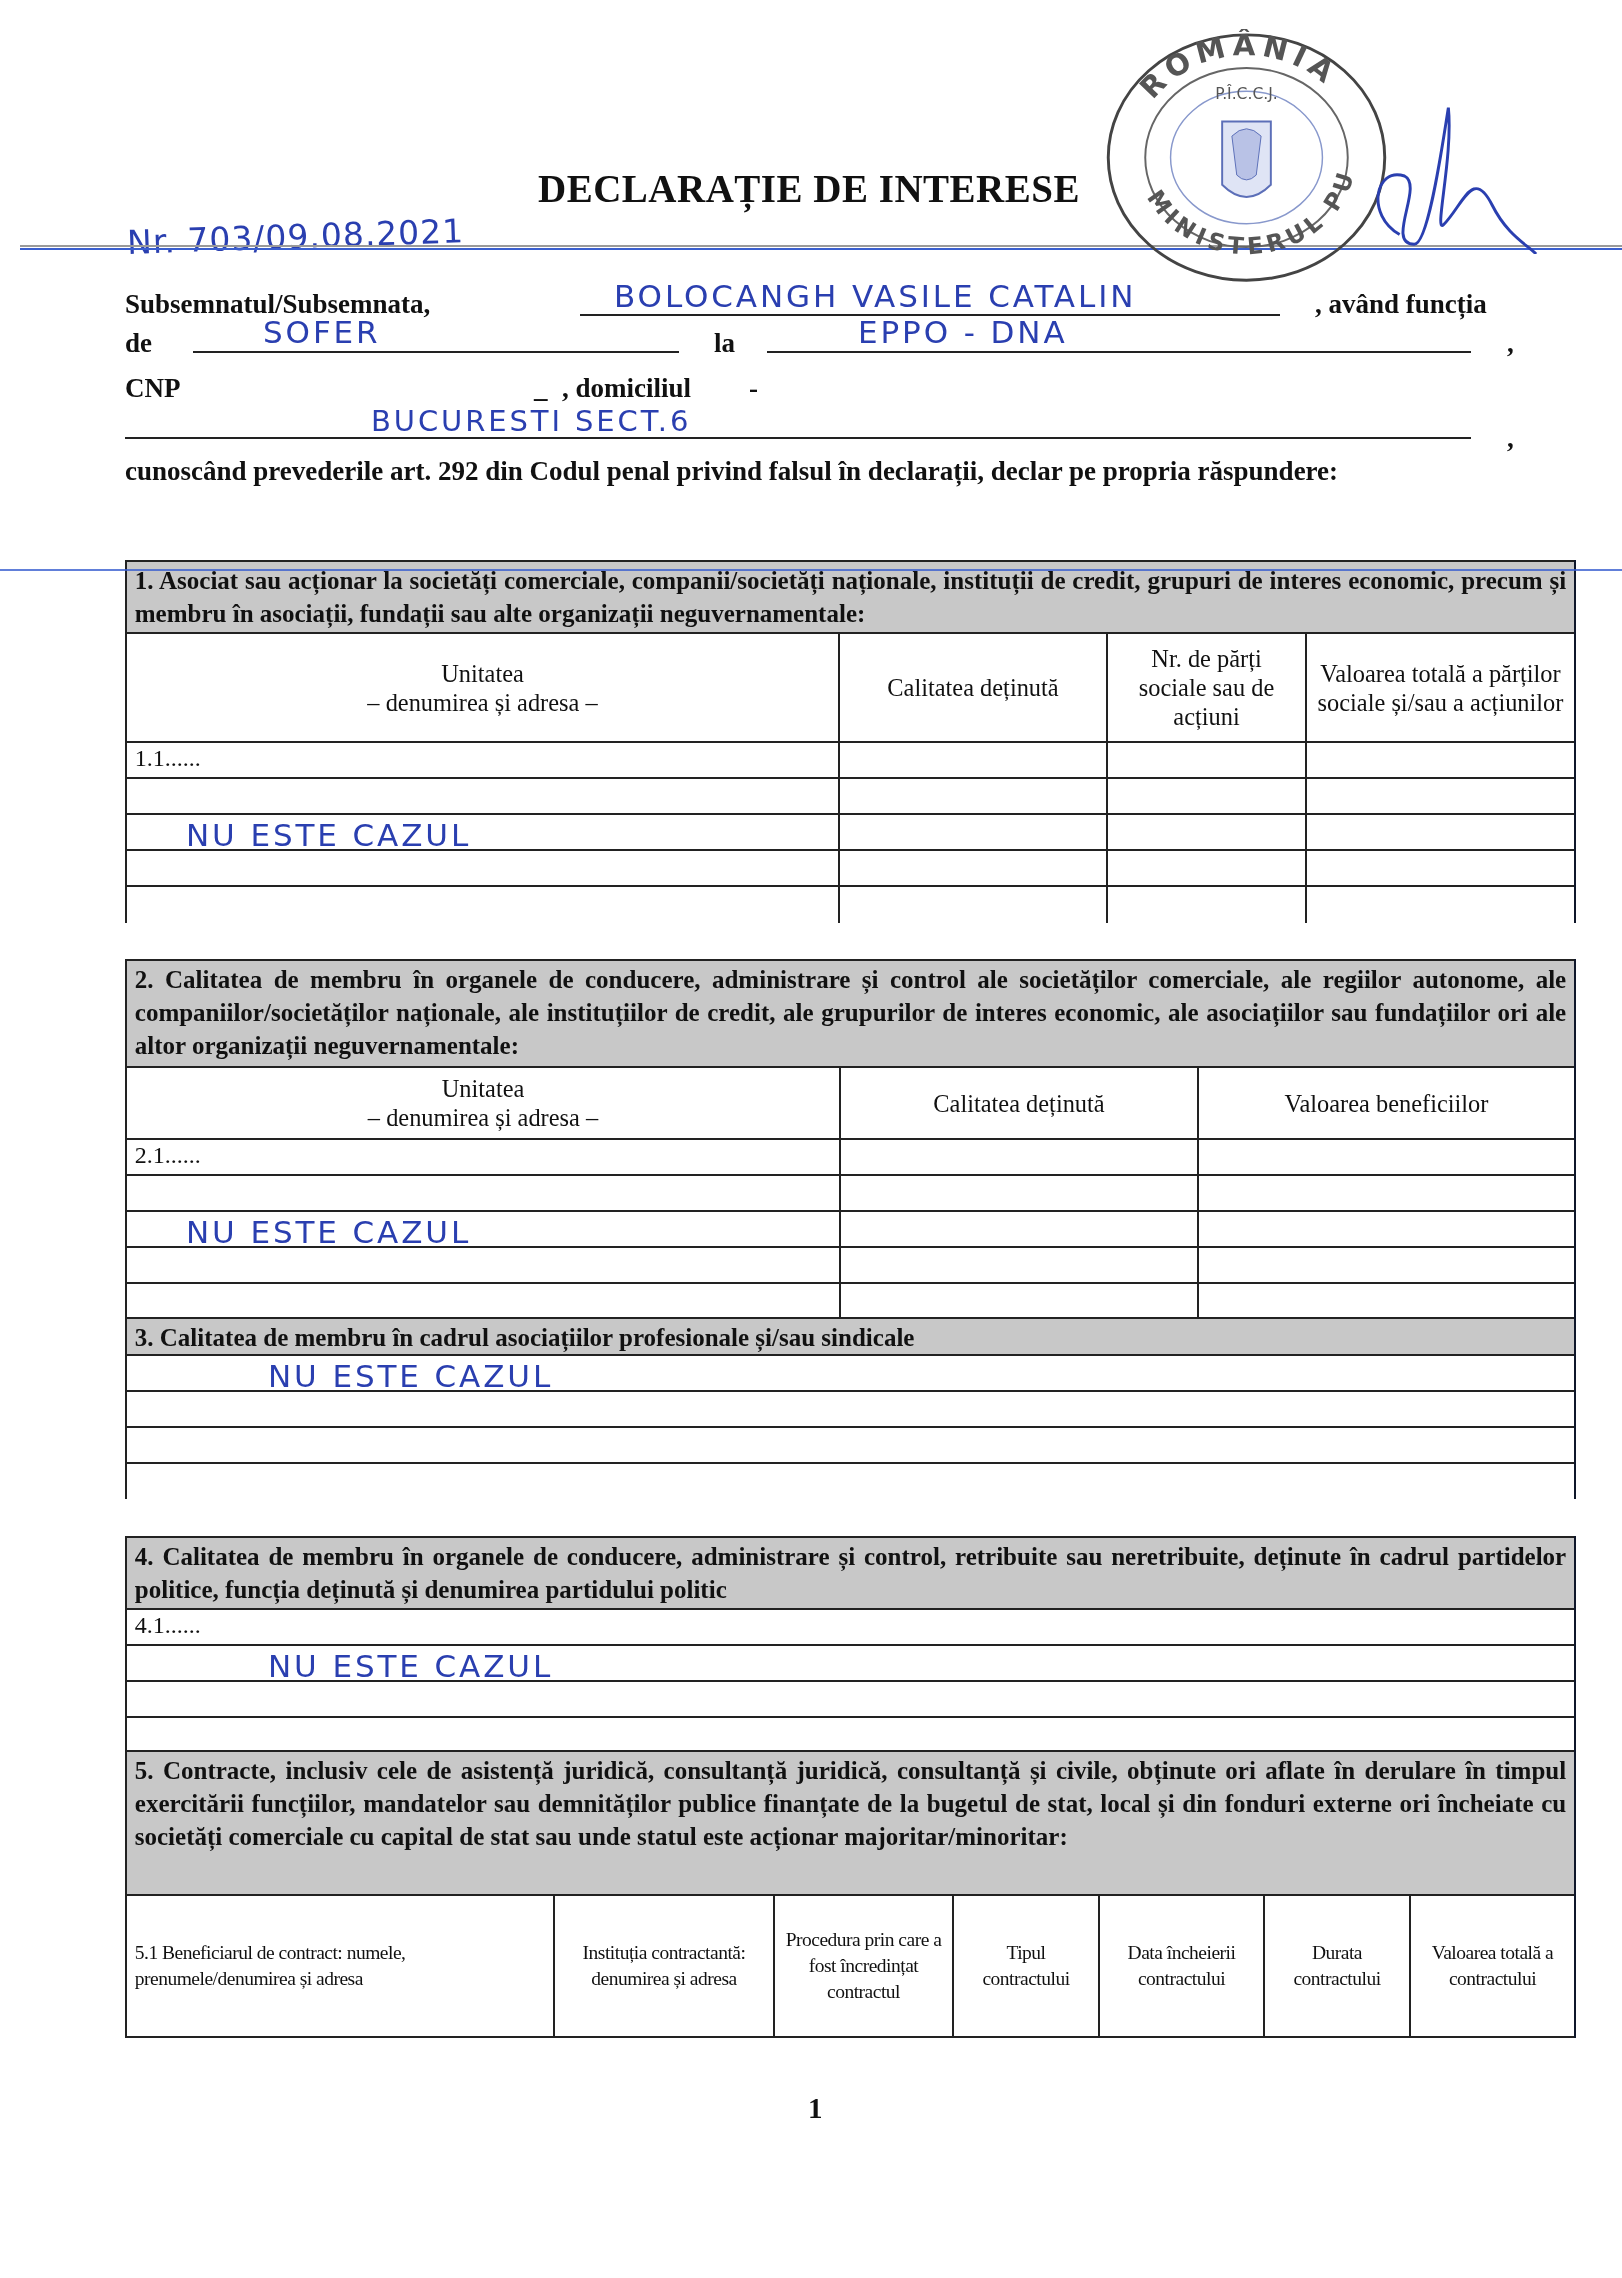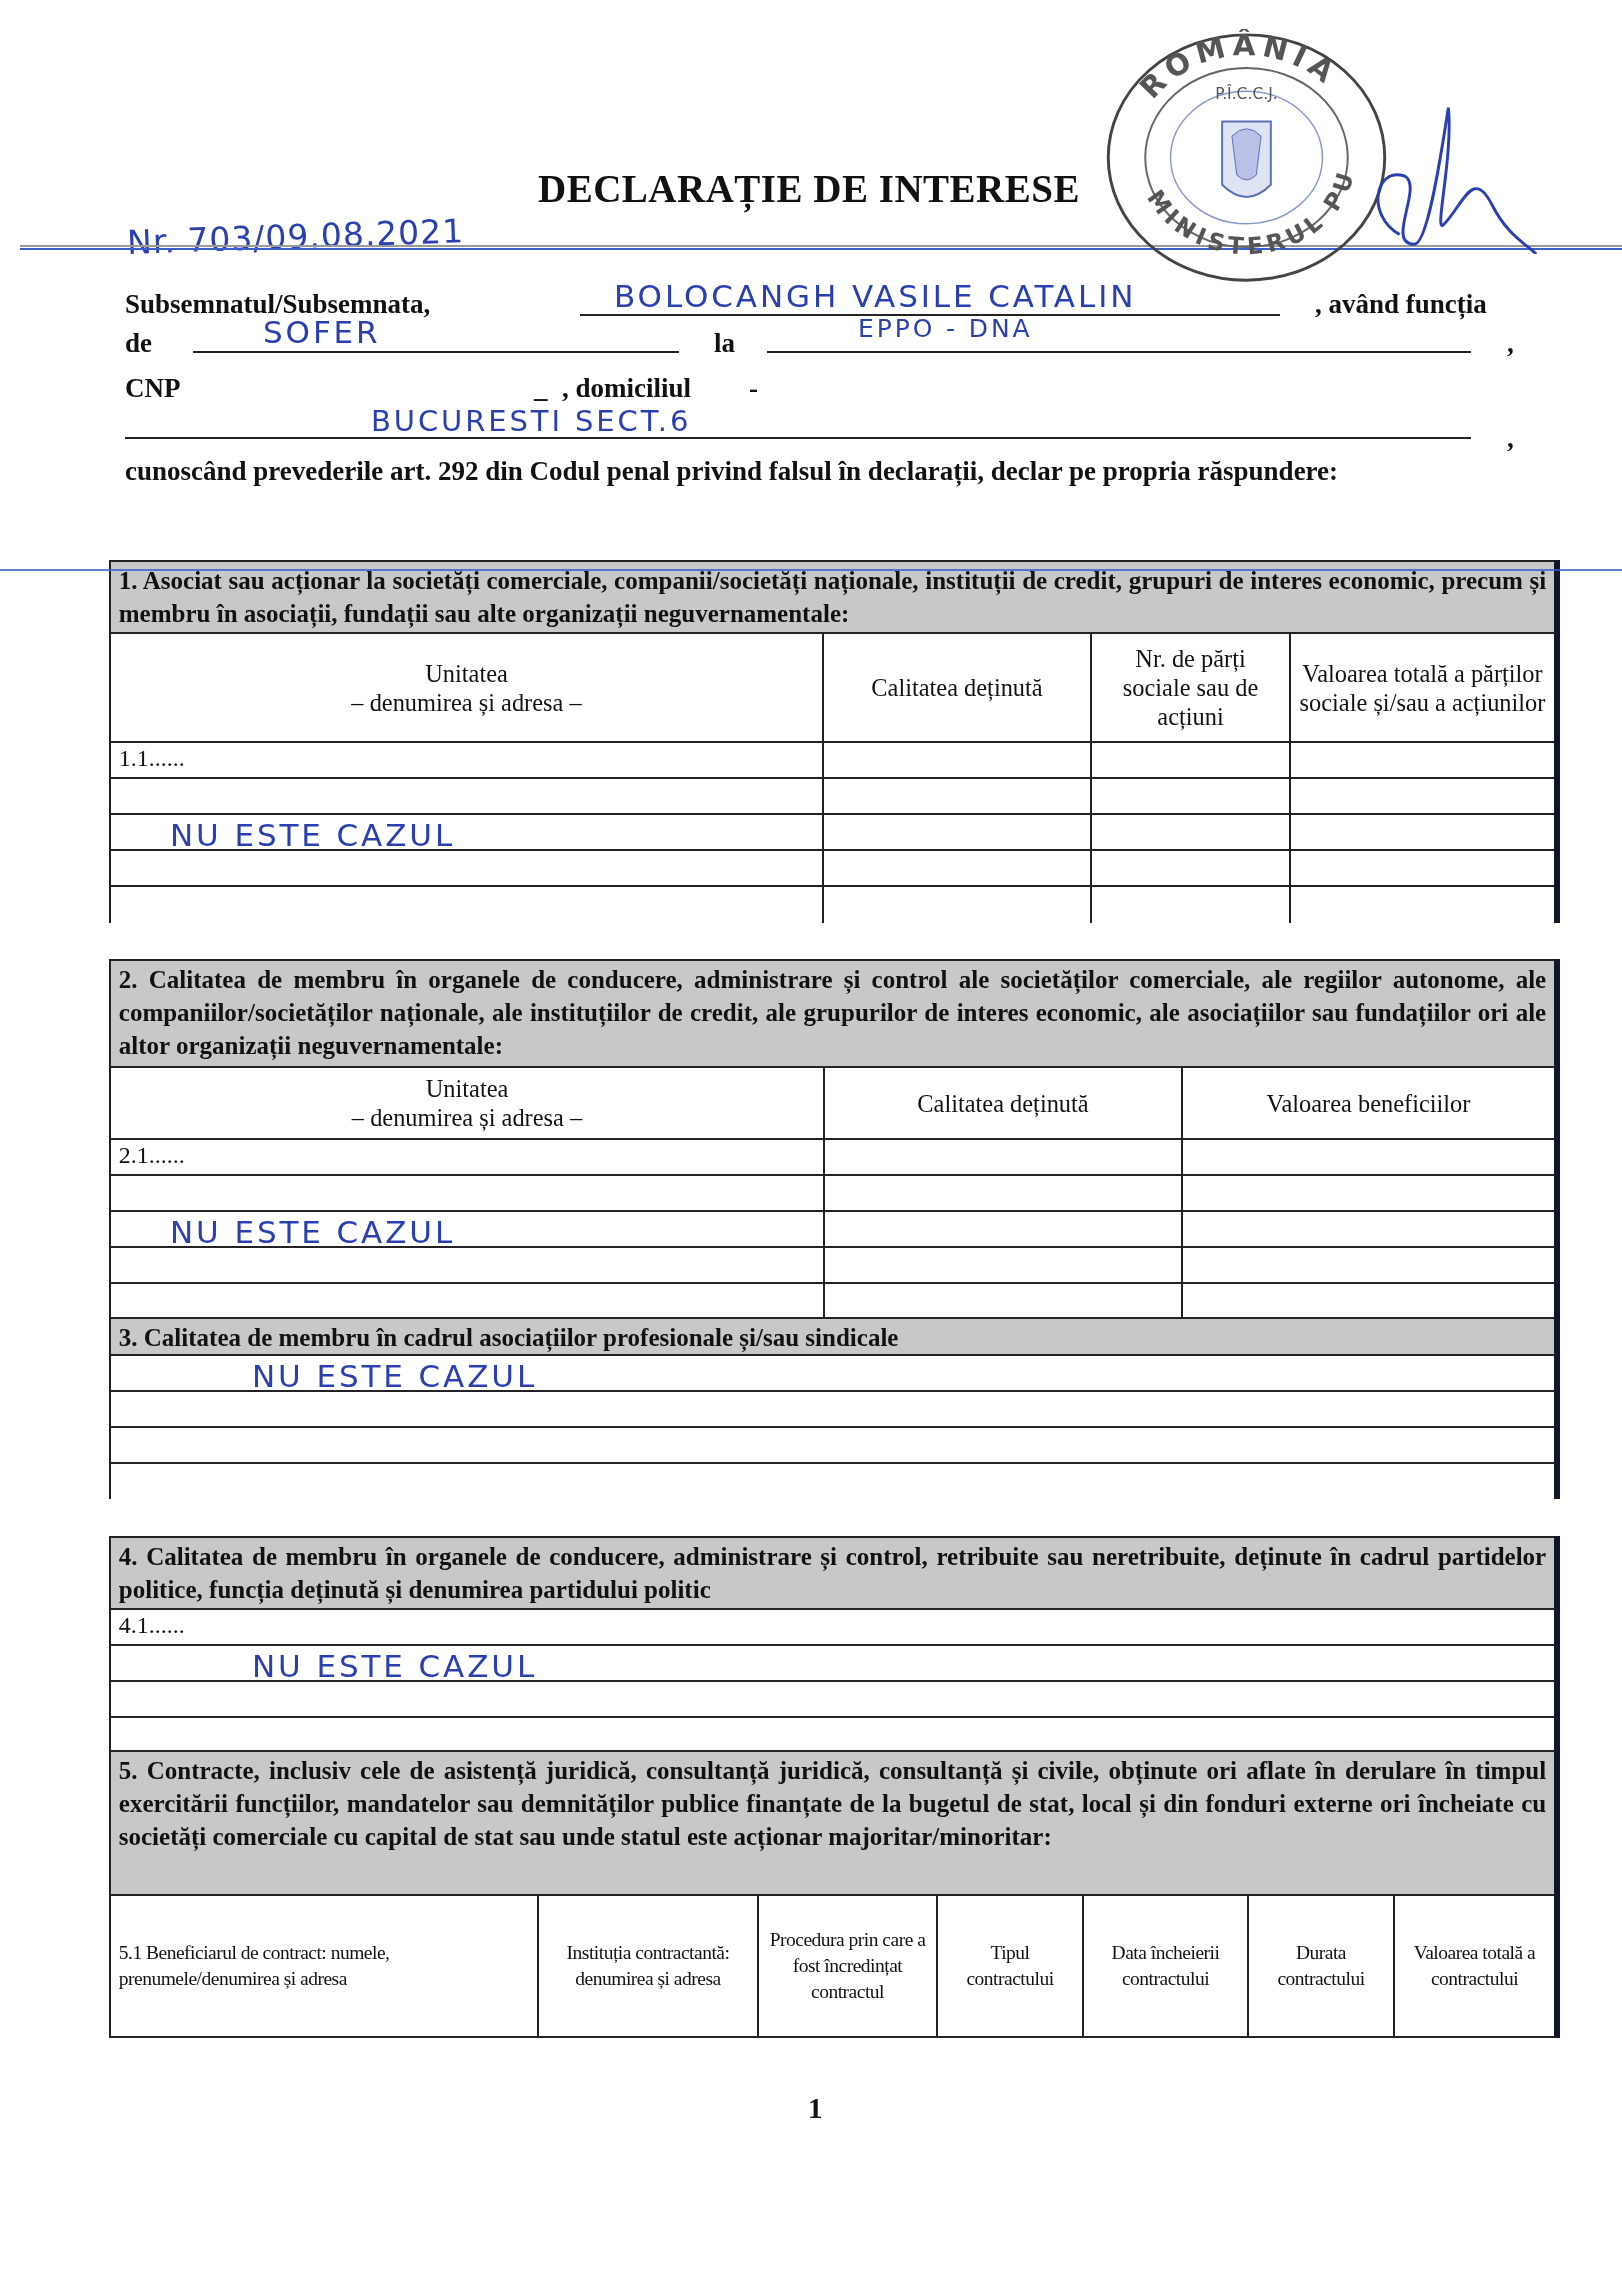--- a/index.html
+++ b/index.html
@@ -7,21 +7,21 @@
          font-family:"Liberation Serif","DejaVu Serif",serif; color:#111; }
   .abs { position:absolute; }
   .hw { font-family:"DejaVu Sans", sans-serif; color:#2a3fb0; font-weight:normal; letter-spacing:2.9px; }
   .title { left:538px; top:166px; font-size:39px; font-weight:bold; letter-spacing:0.5px; }
   .rule-blue { height:2px; background:#3a5fcf; }
   .rule-gray { height:2px; background:#9a9a9a; }
   .lbl { font-size:27px; font-weight:bold; }
   .uline { border-bottom:2.9px solid #222; height:0; }
   .para { font-size:27px; font-weight:bold; line-height:35px; text-align:justify; }
   
-  .tbl { position:absolute; left:109px; width:1451px; border-left:2px solid #222; border-right:6px solid #0f172a; box-sizing:border-box; }
+  .tbl { position:absolute; left:125px; width:1451px; border-left:2px solid #222; border-right:2px solid #0f172a; box-sizing:border-box; }
   .sec-hdr { background:#c8c8c8; font-weight:bold; font-size:25px; line-height:33px; padding:2px 7.8px; border-top:2.9px solid #222; border-bottom:2.9px solid #222; text-align:justify; box-sizing:border-box; }
   .row { display:flex; border-bottom:2px solid #222; box-sizing:border-box; }
   .cell { border-right:2px solid #222; box-sizing:border-box; font-size:24.4px; padding:2px 7.8px; position:relative; }
   .cell:last-child { border-right:none; }
   .hcell { display:flex; align-items:center; justify-content:center; text-align:center; line-height:29px; }
   .numlbl { font-size:24px; }
   .hwrow { font-size:31px; padding-left:59px; }
   .s5h { font-size:19.5px; line-height:26px; letter-spacing:-0.5px; }
   .stamp { position:absolute; left:1100px; top:29px; width:293px; height:258px; }
   .pagenum { position:absolute; left:808px; top:2092px; font-size:29px; font-weight:bold; }
@@ -62,21 +62,21 @@
 <div class="abs lbl" style="left:125px;top:289px;">Subsemnatul/Subsemnata,</div>
 <div class="abs uline" style="left:580px;top:314px;width:700px;"></div>
 <div class="abs hw" style="left:614px;top:278px;font-size:31px;">BOLOCANGH VASILE CATALIN</div>
 <div class="abs lbl" style="left:1315px;top:289px;">, având funcția</div>
 
 <div class="abs lbl" style="left:125px;top:328px;">de</div>
 <div class="abs uline" style="left:193px;top:351px;width:486px;"></div>
 <div class="abs hw" style="left:263px;top:314px;font-size:31px;">SOFER</div>
 <div class="abs lbl" style="left:714px;top:328px;">la</div>
 <div class="abs uline" style="left:767px;top:351px;width:704px;"></div>
-<div class="abs hw" style="left:858px;top:314px;font-size:25px;">EPPO - DNA</div>
+<div class="abs hw" style="left:858px;top:314px;font-size:31px;">EPPO - DNA</div>
 <div class="abs lbl" style="left:1507px;top:328px;">,</div>
 
 <div class="abs lbl" style="left:125px;top:373px;">CNP</div>
 <div class="abs" style="left:390px;top:376px;width:0;height:0;"></div>
 <div class="abs lbl" style="left:534px;top:373px;">_</div>
 <div class="abs lbl" style="left:562px;top:373px;">, domiciliul</div>
 <div class="abs lbl" style="left:749px;top:373px;">-</div>
 
 <div class="abs uline" style="left:125px;top:437px;width:1346px;"></div>
 <div class="abs hw" style="left:371px;top:404px;font-size:29px;">BUCURESTI SECT.6</div>

